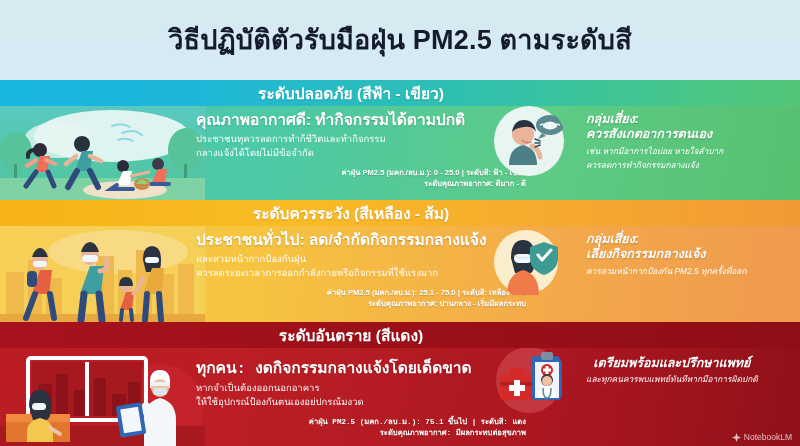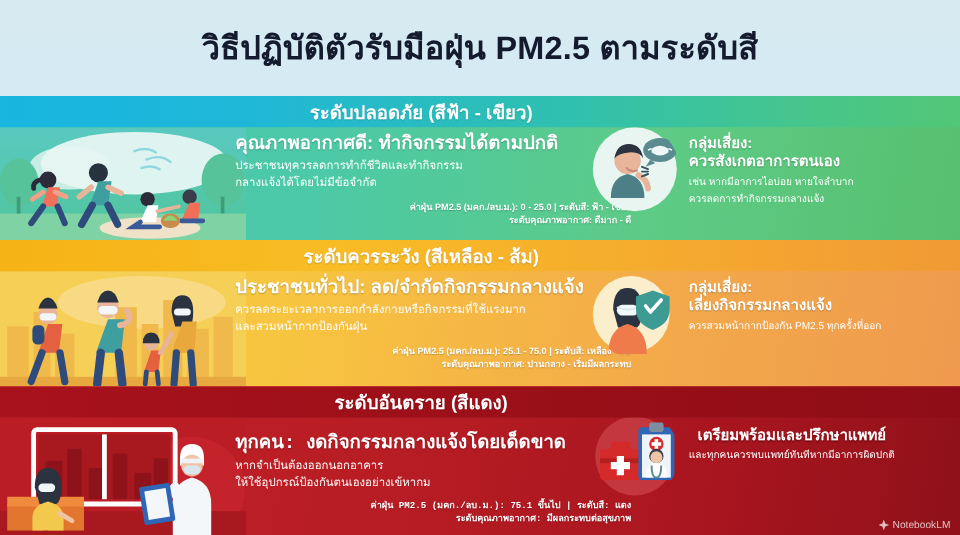--- a/index.html
+++ b/index.html
@@ -53,21 +53,21 @@
   .headline{font-size:15.5px;font-weight:bold;line-height:1.25;margin:0 0 3px 0;text-shadow:0 1px 1px rgba(0,0,0,.25);}
   .sub{font-size:9.5px;line-height:1.45;margin:0;opacity:.97;}
   .fineprint{
     margin-top:7px;font-size:7.6px;line-height:1.5;text-align:right;font-weight:bold;
     color:#ffffff;text-shadow:0 1px 1px rgba(0,0,0,.22);
   }
   .band-3 .center{top:38px;font-family:Liberation Mono, monospace;}
 
   
   .right{
-    position:absolute;right:8px;top:24px;width:300px;display:flex;align-items:flex-start;gap:8px;
+    position:absolute;right:8px;top:24px;width:300px;display:flex;align-items:flex-start;gap:20px;font-style:italic;
   }
   .icon-circle{
     flex:0 0 auto;width:74px;height:74px;border-radius:50%;position:relative;overflow:hidden;
   }
   .advice{color:#fff;padding-top:8px;}
   .advice-title{font-size:12.5px;font-weight:bold;line-height:1.22;text-shadow:0 1px 1px rgba(0,0,0,.25);}
   .advice-sub{font-size:8.4px;line-height:1.48;margin-top:2px;}
 
   .watermark{
     position:absolute;right:8px;bottom:4px;z-index:20;
@@ -224,22 +224,22 @@
           <path d="M119 60q0-9 7-9t7 9z" fill="#2b3240"></path>
           <path d="M126 66 l-6 18 h12 l2-18z" fill="#e4603f"></path>
           <path d="M122 84 l-1 10M131 84 l1 10" stroke="#2f4b7c" stroke-width="4" stroke-linecap="round" fill="none"></path>
           <path d="M133 68 l8-10" stroke="#e8b49a" stroke-width="3" stroke-linecap="round"></path>
         </g>
       </svg>
     </div>
 
     <div class="center">
       <div class="headline">ประชาชนทั่วไป: ลด/จำกัดกิจกรรมกลางแจ้ง</div>
+      <div class="sub">และสวมหน้ากากป้องกันฝุ่น</div>
       <div class="sub">ควรลดระยะเวลาการออกกำลังกายหรือกิจกรรมที่ใช้แรงมาก</div>
-      <div class="sub">และสวมหน้ากากป้องกันฝุ่น</div>
       <div class="fineprint">
         <div>ค่าฝุ่น PM2.5 (มคก./ลบ.ม.): 25.1 - 75.0 | ระดับสี: เหลือง - ส้ม</div>
         <div>ระดับคุณภาพอากาศ: ปานกลาง - เริ่มมีผลกระทบ</div>
       </div>
     </div>
 
     <div class="right">
       <div class="icon-circle">
         <svg width="74" height="74" viewBox="0 0 74 74">
           <circle cx="34" cy="38" r="32" fill="#fbeecd"></circle>
@@ -305,21 +305,21 @@
           <path d="M146 58 l-12 14" stroke="#f4f7f9" stroke-width="8" stroke-linecap="round"></path>
           <rect x="118" y="56" width="26" height="32" rx="2" fill="#2f66b5" transform="rotate(-9 131 72)"></rect>
           <rect x="122" y="60" width="18" height="24" fill="#f4f7f9" transform="rotate(-9 131 72)"></rect>
         </g>
       </svg>
     </div>
 
     <div class="center">
       <div class="headline">ทุกคน: งดกิจกรรมกลางแจ้งโดยเด็ดขาด</div>
       <div class="sub">หากจำเป็นต้องออกนอกอาคาร</div>
-      <div class="sub">ให้ใช้อุปกรณ์ป้องกันตนเองอย่างเข้หากม</div>
+      <div class="sub">ให้ใช้อุปกรณ์ป้องกันตนเองอย่ปกรณ้มงวด</div>
       <div class="fineprint">
         <div>ค่าฝุ่น PM2.5 (มคก./ลบ.ม.): 75.1 ขึ้นไป | ระดับสี: แดง</div>
         <div>ระดับคุณภาพอากาศ: มีผลกระทบต่อสุขภาพ</div>
       </div>
     </div>
 
     <div class="right" style="top:20px;">
       <div class="icon-circle">
         <svg width="74" height="74" viewBox="0 0 74 74">
           <circle cx="37" cy="38" r="33" fill="#d8525a" opacity=".55"></circle>

